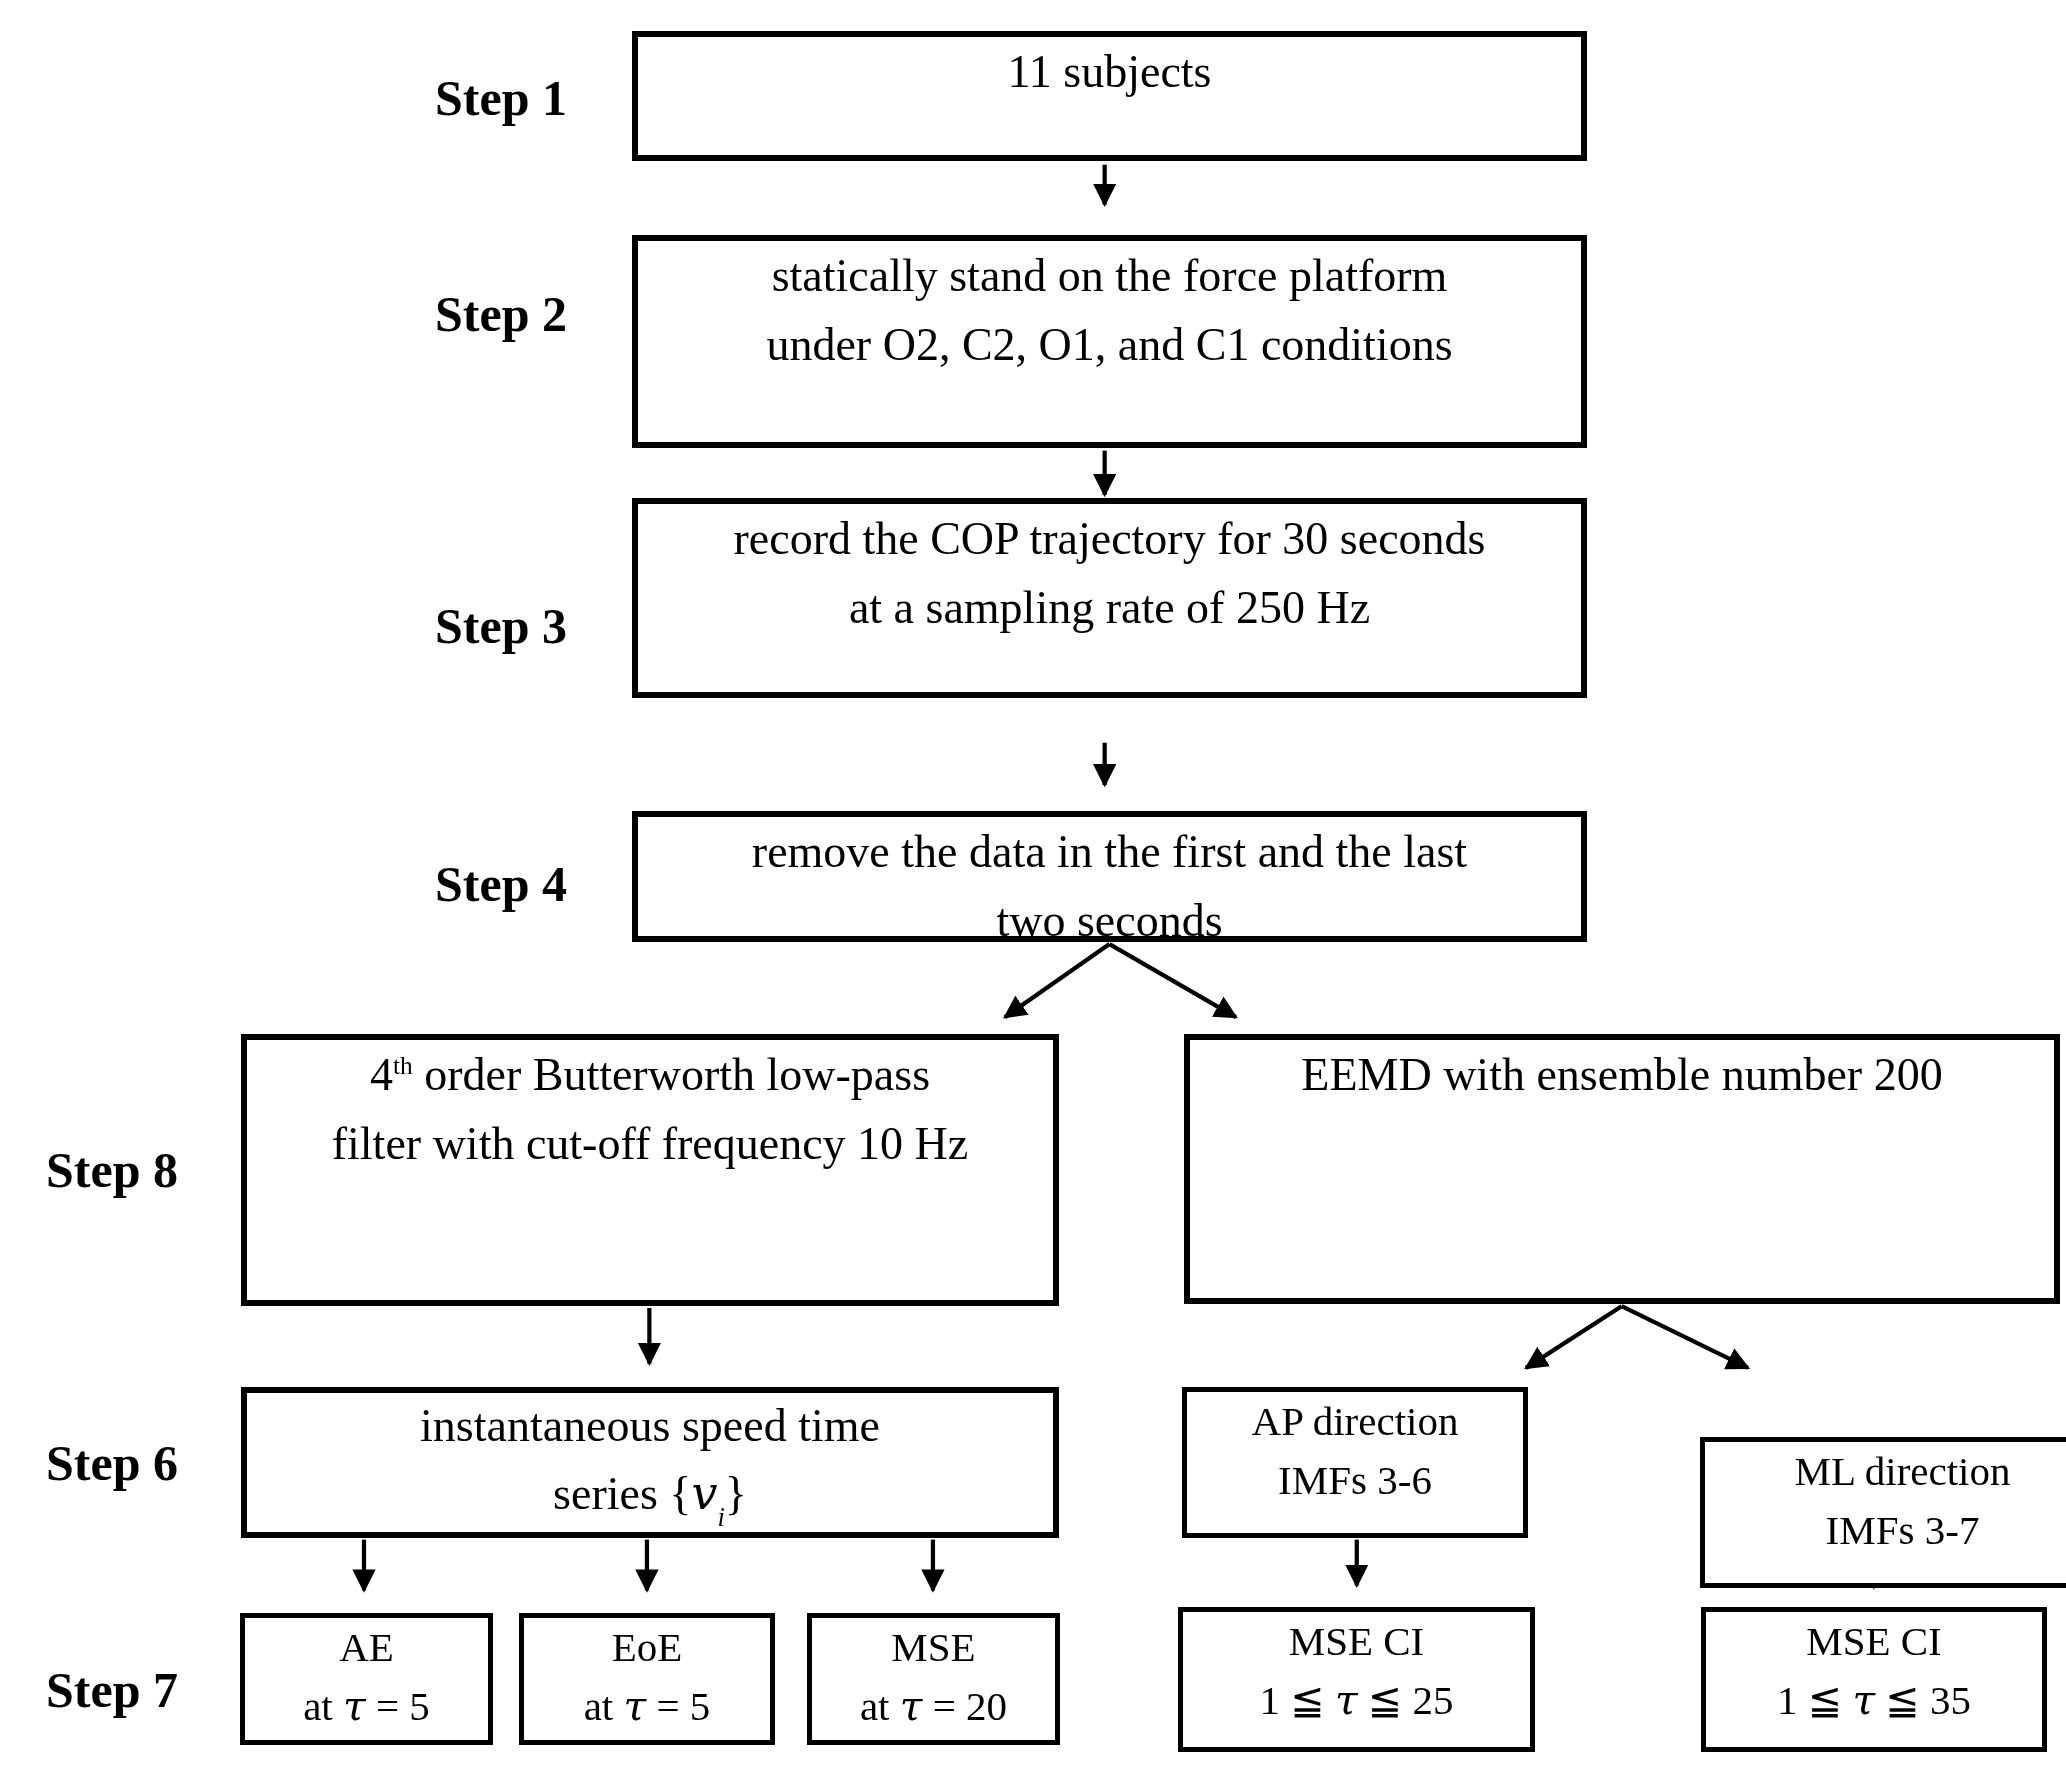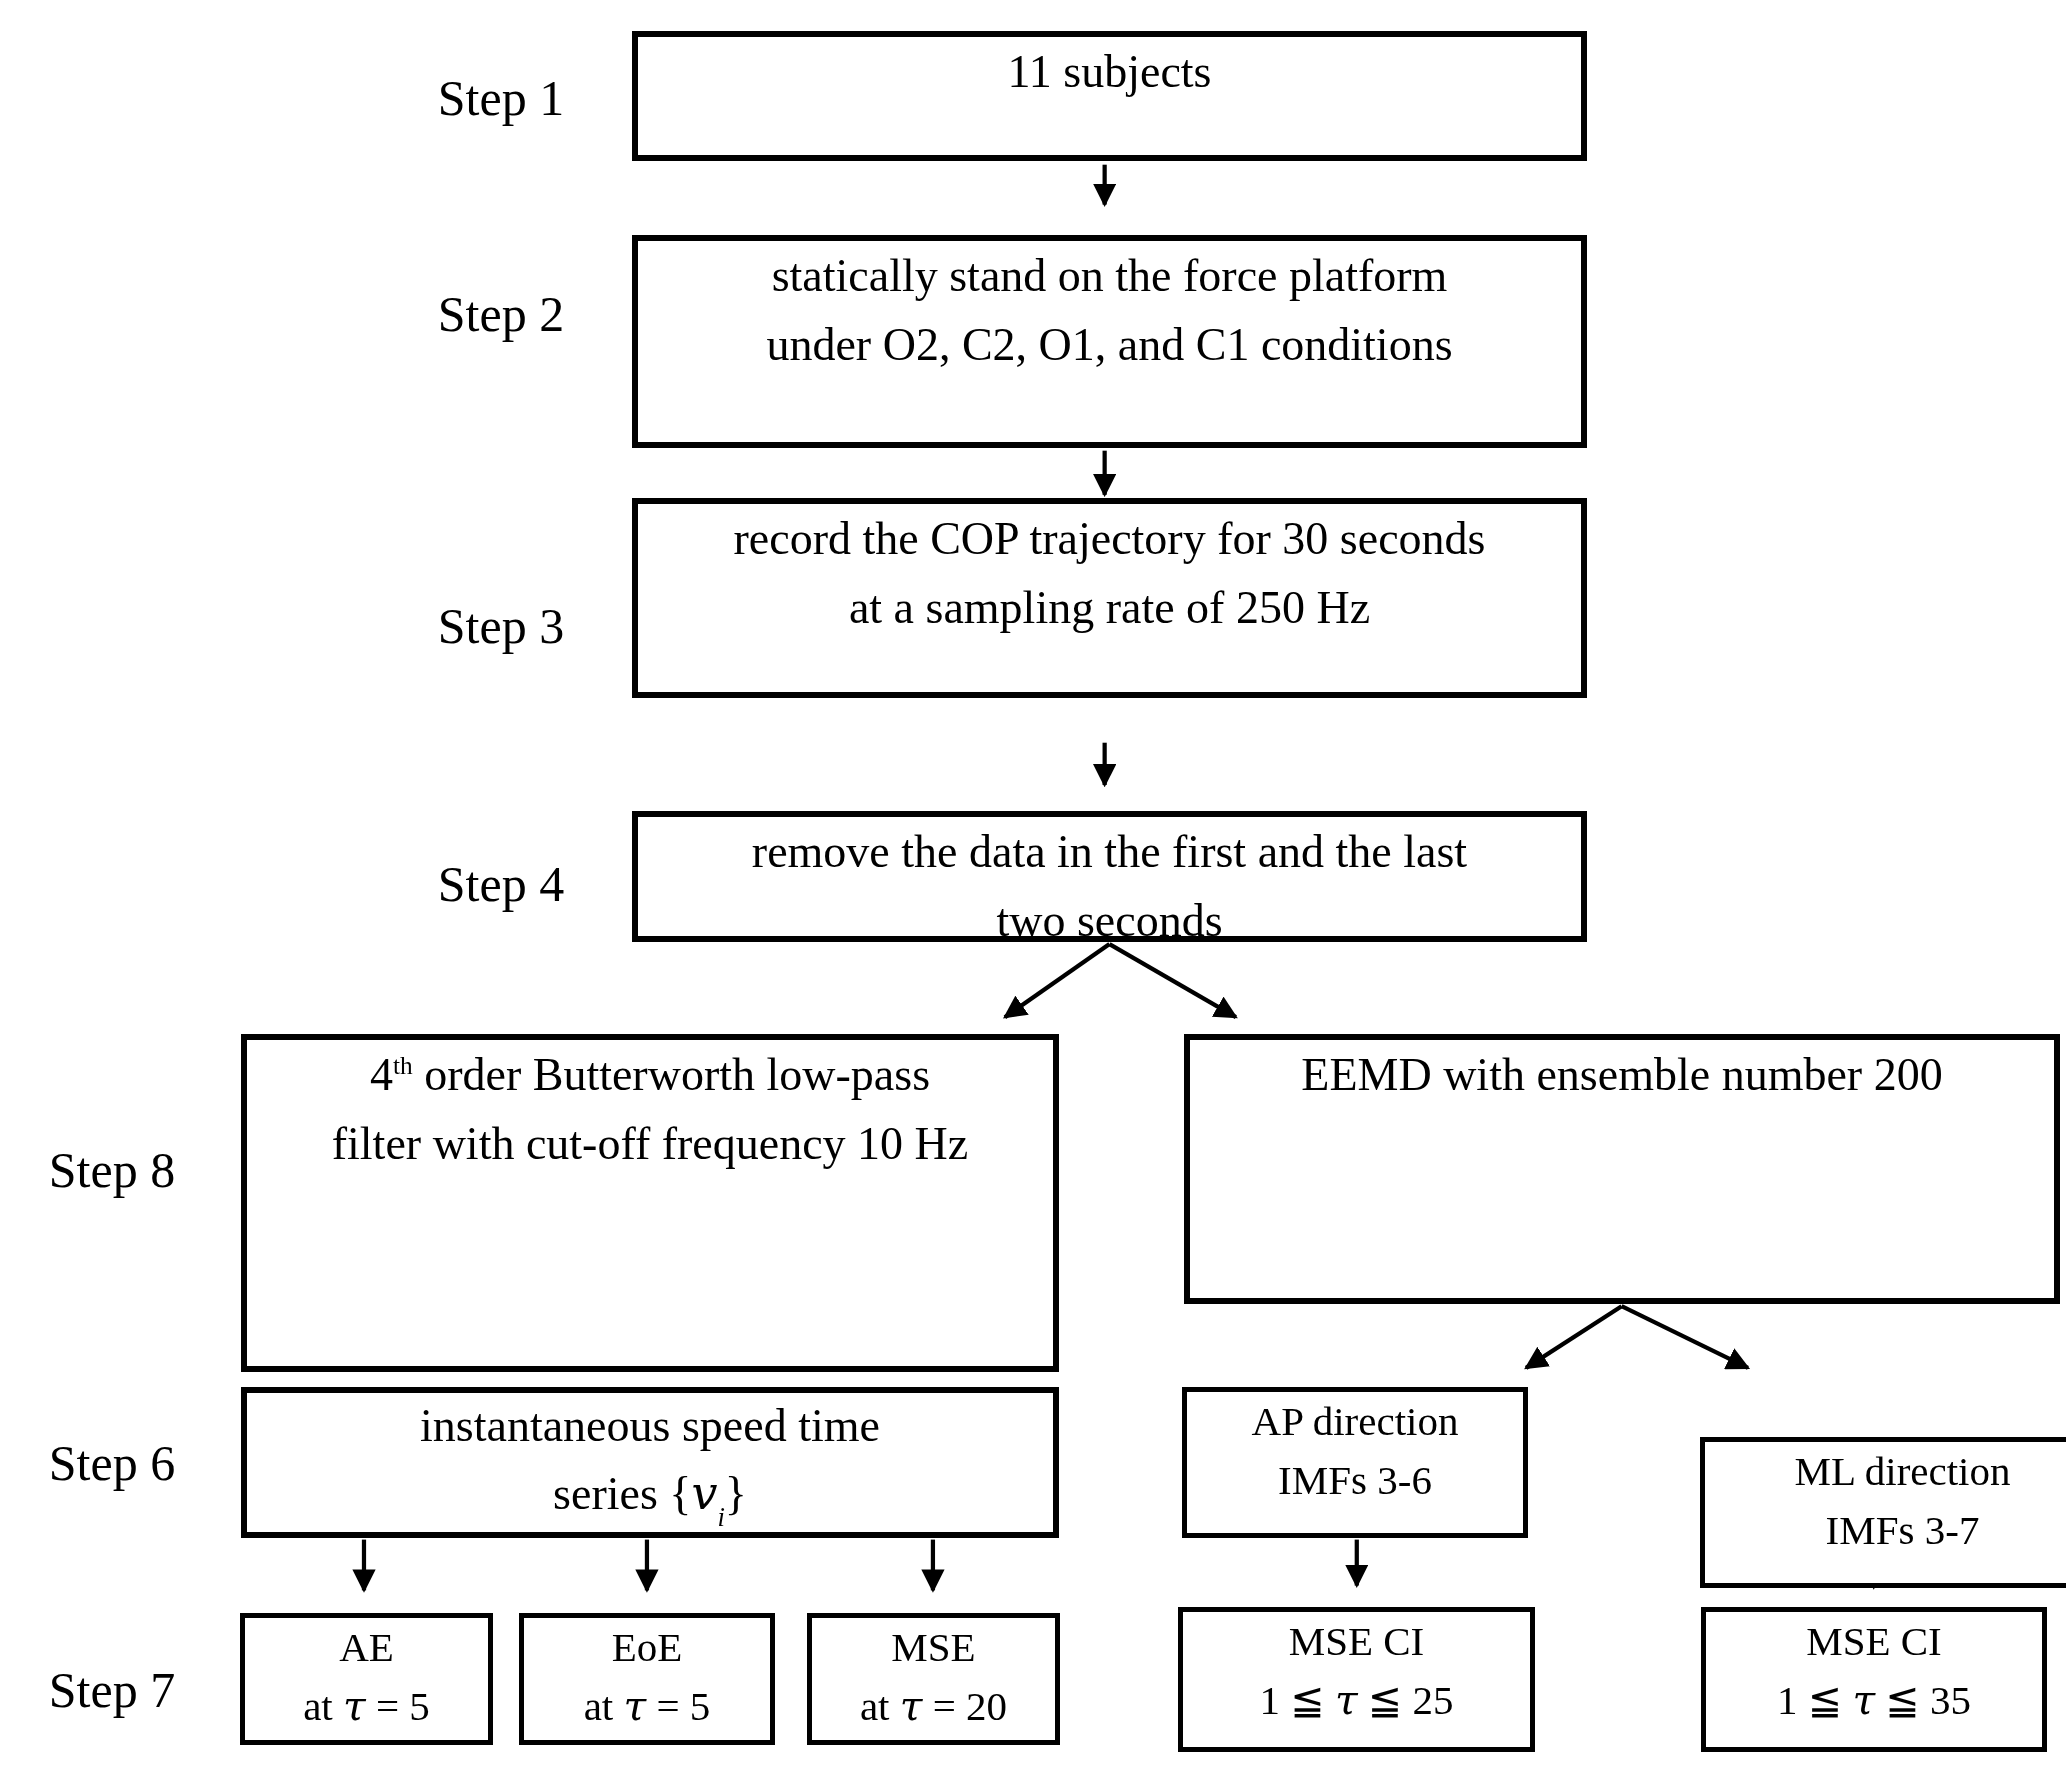--- a/index.html
+++ b/index.html
@@ -38,21 +38,21 @@
   }
   .box.small {
     border-width: 5.4px;
     font-size: 41px;
     line-height: 1.45;
   }
   .line { white-space: nowrap; }
   .step-label {
     position: absolute;
     transform: translate(-50%, -50%);
-    font-weight: normal;
+    font-weight: bold;
     font-size: 50px;
     white-space: nowrap;
   }
   sup.ord {
     font-size: 55%;
     vertical-align: super;
     line-height: 0;
   }
   .mvar {
     font-style: italic;
@@ -114,21 +114,21 @@
   <div class="box" style="left:632px; top:498px; width:955px; height:200px">
     <div class="line">record the COP trajectory for 30 seconds</div>
     <div class="line">at a sampling rate of 250 Hz</div>
   </div>
 
   <div class="box" style="left:632px; top:811px; width:955px; height:131px">
     <div class="line">remove the data in the first and the last</div>
     <div class="line">two seconds</div>
   </div>
 
-  <div class="box" style="left:241px; top:1034px; width:818px; height:338px">
+  <div class="box" style="left:241px; top:1034px; width:818px; height:272px">
     <div class="line"><span>4</span><sup class="ord">th</sup> <span>order Butterworth low-pass</span></div>
     <div class="line">filter with cut-off frequency 10 Hz</div>
   </div>
 
   <div class="box" style="left:1184px; top:1034px; width:876px; height:270px">
     <div class="line">EEMD with ensemble number 200</div>
   </div>
 
   <div class="box" style="left:241px; top:1387px; width:818px; height:151px; line-height:1.45">
     <div class="line">instantaneous speed time</div>

